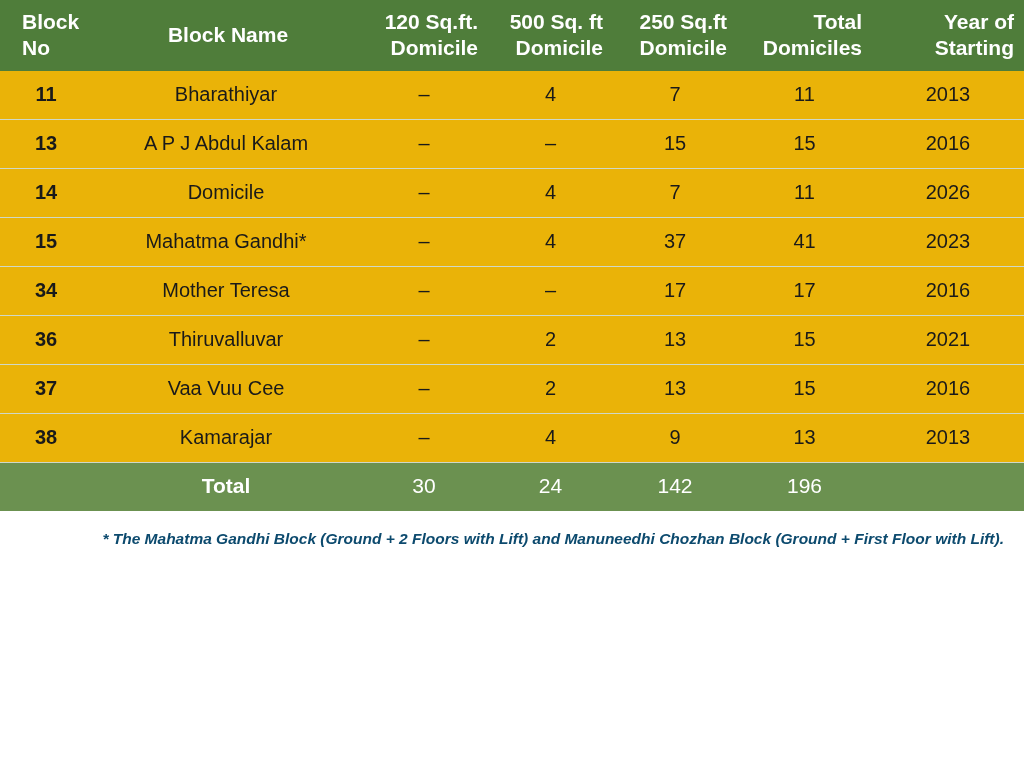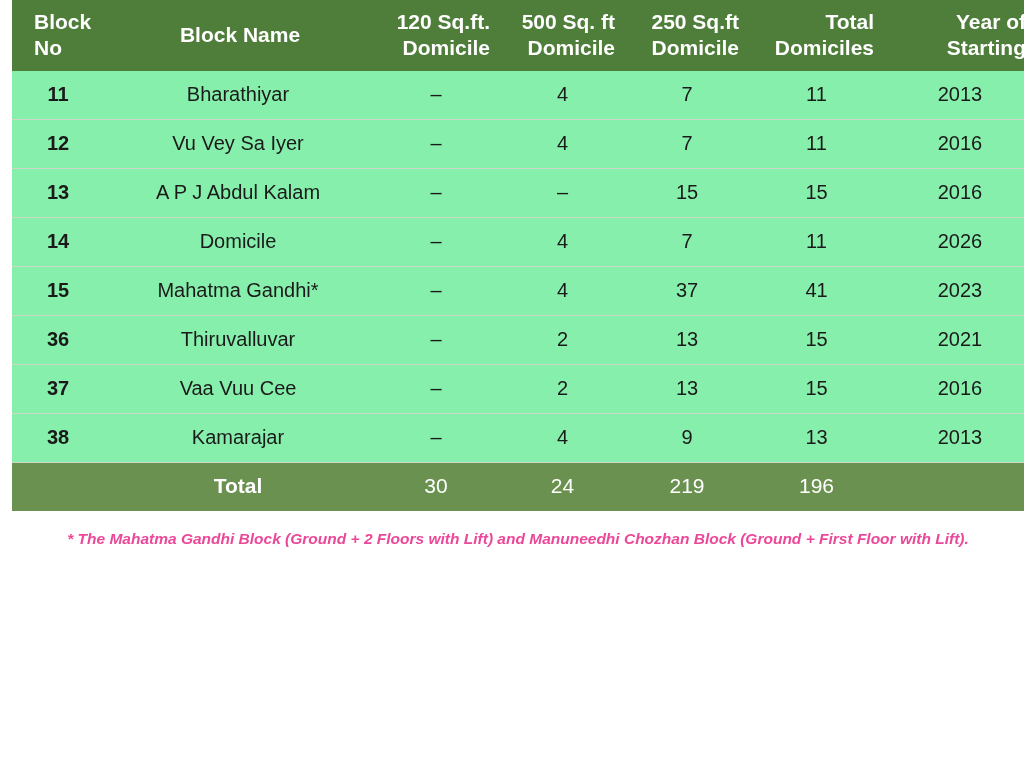--- a/index.html
+++ b/index.html
@@ -12,21 +12,20 @@
     background: #ffffff;
     font-family: "Liberation Sans", sans-serif;
     color: #1a1a1a;
     overflow: hidden;
   }
   .sheet {
     width: 1024px;
     height: 768px;
     position: relative;
     box-sizing: border-box;
-    padding-left: 12px;
   }
   table.domicile-table {
     width: 1024px;
     border-collapse: collapse;
     table-layout: fixed;
   }
   table.domicile-table col.c-blockno   { width: 92px; }
   table.domicile-table col.c-blockname { width: 268px; }
   table.domicile-table col.c-120       { width: 128px; }
   table.domicile-table col.c-500       { width: 125px; }
@@ -49,21 +48,21 @@
   thead th.th-blockno {
     text-align: left;
     padding-left: 22px;
   }
   thead th.th-blockname {
     text-align: center;
     padding-left: 14px;
   }
 
   tbody tr.data-row {
-    background: #86efac;
+    background: #eab308;
     border-bottom: 1px solid #cfd8c8;
   }
   tbody tr.data-row td {
     font-size: 20px;
     padding: 12px 10px 13px 10px;
     vertical-align: middle;
     text-align: center;
     color: #1a1a1a;
   }
   tbody td.td-blockno {
@@ -97,22 +96,22 @@
     font-weight: bold;
     text-align: center;
     padding-left: 0;
   }
   tfoot td.tf-empty { }
 
   .footnote {
     font-size: 15.5px;
     font-style: italic;
     font-weight: bold;
-    text-align: center;
-    color: #ec4899;
+    text-align: right;
+    color: #0c4a6e;
     padding: 18px 20px 0 20px;
     line-height: 1.3;
   }
 </style>
 </head>
 <body>
 
 <div class="sheet">
 
   <table class="domicile-table">
@@ -160,29 +159,20 @@
       <tr class="data-row">
         <td class="td-blockno">11</td>
         <td class="td-blockname">Bharathiyar</td>
         <td class="dash">–</td>
         <td class="num">4</td>
         <td class="num">7</td>
         <td class="num">11</td>
         <td class="num">2013</td>
       </tr>
       <tr class="data-row">
-        <td class="td-blockno">12</td>
-        <td class="td-blockname">Vu Vey Sa Iyer</td>
-        <td class="dash">–</td>
-        <td class="num">4</td>
-        <td class="num">7</td>
-        <td class="num">11</td>
-        <td class="num">2016</td>
-      </tr>
-      <tr class="data-row">
         <td class="td-blockno">13</td>
         <td class="td-blockname">A P J Abdul Kalam</td>
         <td class="dash">–</td>
         <td class="dash">–</td>
         <td class="num">15</td>
         <td class="num">15</td>
         <td class="num">2016</td>
       </tr>
       <tr class="data-row">
         <td class="td-blockno">14</td>
@@ -194,20 +184,29 @@
         <td class="num">2026</td>
       </tr>
       <tr class="data-row">
         <td class="td-blockno">15</td>
         <td class="td-blockname">Mahatma Gandhi*</td>
         <td class="dash">–</td>
         <td class="num">4</td>
         <td class="num">37</td>
         <td class="num">41</td>
         <td class="num">2023</td>
+      </tr>
+      <tr class="data-row">
+        <td class="td-blockno">34</td>
+        <td class="td-blockname">Mother Teresa</td>
+        <td class="dash">–</td>
+        <td class="dash">–</td>
+        <td class="num">17</td>
+        <td class="num">17</td>
+        <td class="num">2016</td>
       </tr>
       <tr class="data-row">
         <td class="td-blockno">36</td>
         <td class="td-blockname">Thiruvalluvar</td>
         <td class="dash">–</td>
         <td class="num">2</td>
         <td class="num">13</td>
         <td class="num">15</td>
         <td class="num">2021</td>
       </tr>
@@ -229,21 +228,21 @@
         <td class="num">13</td>
         <td class="num">2013</td>
       </tr>
     </tbody>
     <tfoot>
       <tr class="total-row">
         <td class="tf-empty"></td>
         <td class="tf-label">Total</td>
         <td>30</td>
         <td>24</td>
-        <td>219</td>
+        <td>142</td>
         <td>196</td>
         <td></td>
       </tr>
     </tfoot>
   </table>
 
   <div class="footnote">* The Mahatma Gandhi Block (Ground + 2 Floors with Lift) and Manuneedhi Chozhan Block (Ground + First Floor with Lift).</div>
 
 </div>
 

